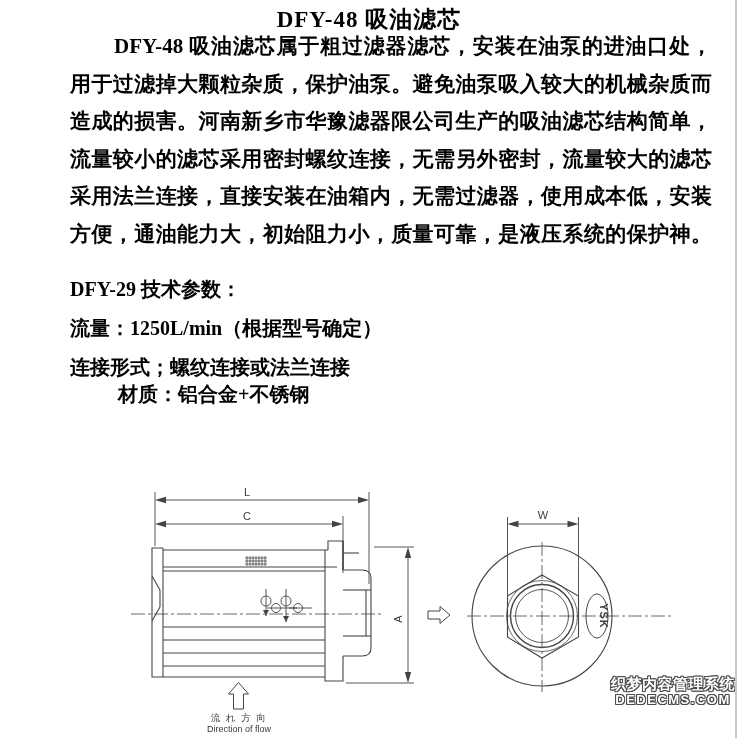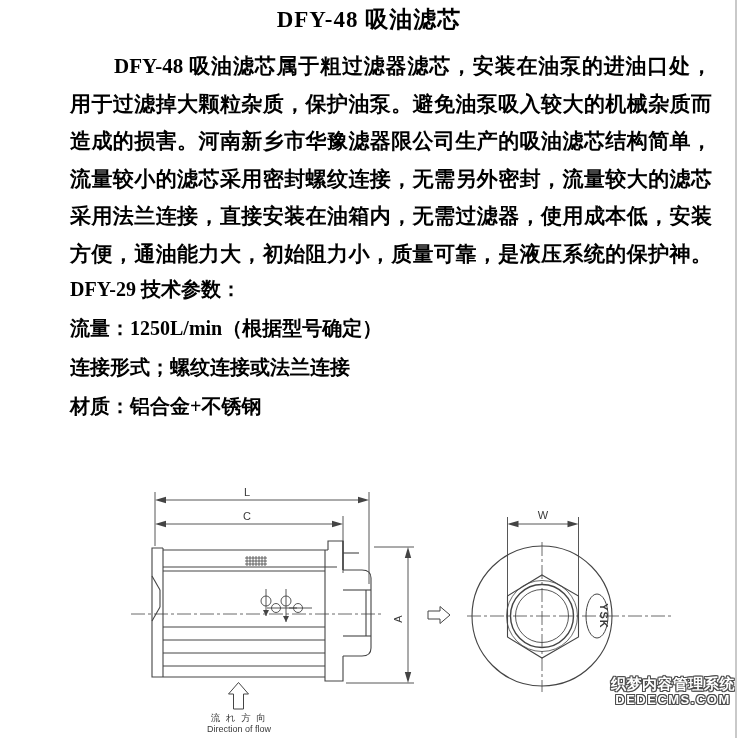--- a/index.html
+++ b/index.html
@@ -12,40 +12,40 @@
     font-family:"Liberation Serif","DejaVu Serif",serif;
     color:#000;
   }
   .page-title{
     position:absolute;top:4px;left:0;width:738px;
     text-align:center;
     font-size:23px;font-weight:bold;
     letter-spacing:1px;
   }
   .para{
-    position:absolute;top:48px;left:70px;width:642px;
+    position:absolute;top:28px;left:70px;width:642px;
     font-size:21px;font-weight:bold;
   }
   .para-line{
     height:37.5px;line-height:37.5px;
     text-align:justify;
     text-align-last:justify;
     -moz-text-align-last:justify;
     white-space:nowrap;
   }
   .para-line.indent{padding-left:44px;}
   .spec-line{
     position:absolute;left:70px;
     font-size:20px;font-weight:bold;
     white-space:nowrap;line-height:24px;
   }
   .spec-0{top:277px;}
   .spec-1{top:316px;}
   .spec-2{top:355px;}
-  .spec-3{top:394px;}
+  .spec-3{top:382px;margin-left:48px;}
   .spec-4{top:434px;}
   .drawing-svg{position:absolute;left:0;top:480px;}
   .watermark{
     position:absolute;top:676px;right:3px;
     text-align:center;
     font-family:"Liberation Sans","DejaVu Sans",sans-serif;
     font-weight:bold;
     color:#ffffff;
     text-shadow:1px 0 0 #4d4d4d,-1px 0 0 #4d4d4d,0 1px 0 #4d4d4d,0 -1px 0 #4d4d4d,
                 1px 1px 0 #4d4d4d,-1px -1px 0 #4d4d4d,1px -1px 0 #4d4d4d,-1px 1px 0 #4d4d4d;

